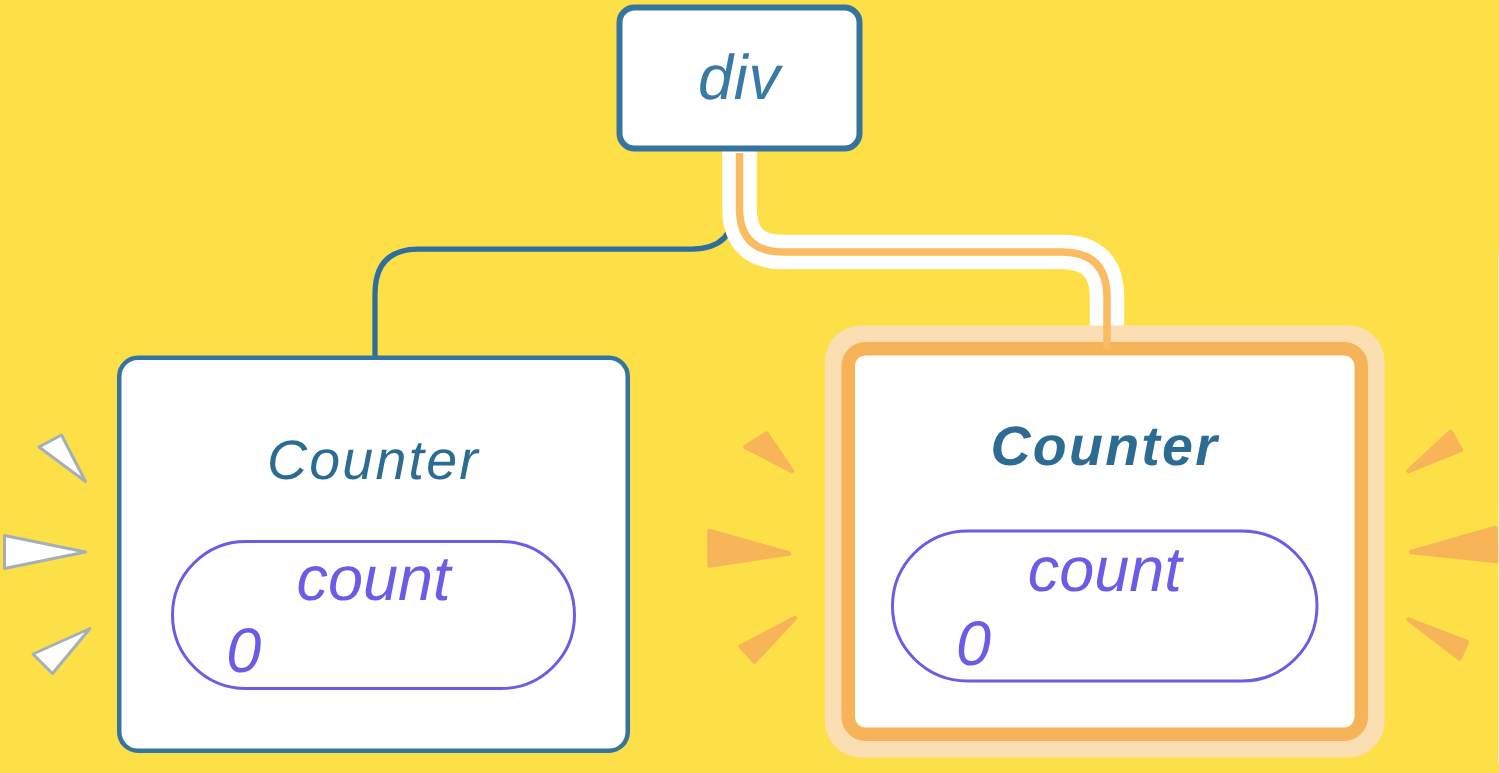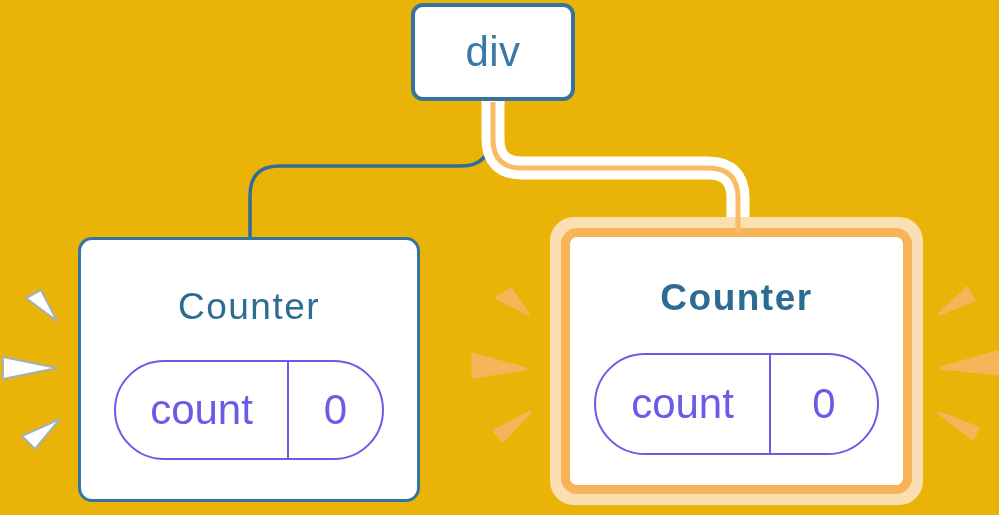--- a/index.html
+++ b/index.html
@@ -1,18 +1,18 @@
 <!DOCTYPE html>
 <html><head>
 <meta charset="utf-8">
 <style>
   html,body{margin:0;padding:0;background:#ffffff;}
   #stage{
     position:relative;width:999px;height:515px;overflow:hidden;
-    font-family:"Liberation Sans", sans-serif;background:#eab308;
+    font-family:"Liberation Sans", sans-serif;background:#fde047;font-style:italic;
   }
   svg.layer{position:absolute;left:0;top:0;pointer-events:none;}
   .layer-under{z-index:1;}
   .layer-over{z-index:3;}
 
   .node{
     position:absolute;z-index:2;background:#ffffff;box-sizing:border-box;
     display:flex;align-items:center;justify-content:center;
   }
   #div-node{
@@ -43,21 +43,21 @@
     padding-top:42px;
   }
   .card-title{
     color:#2D6C92;font-size:37px;line-height:38px;letter-spacing:1.5px;
     font-weight:500;
   }
   #right-card .card-title{font-weight:700;}
 
   .state-pill{
     box-sizing:border-box;border:2px solid #6B5CE7;border-radius:52px;
-    background:#ffffff;display:flex;align-items:stretch;overflow:hidden;
+    background:#ffffff;display:flex;align-items:stretch;overflow:hidden;flex-direction:column;
   }
   #left-card .state-pill{width:270px;height:100px;margin-top:34px;}
   #right-card .state-pill{width:285px;height:102px;margin-top:36px;}
   .pill-key{
     flex:1;display:flex;align-items:center;justify-content:center;
     color:#6B5CE7;font-size:42px;
   }
   .pill-divider{width:2px;background:#6B5CE7;}
   .pill-value{
     display:flex;align-items:center;justify-content:center;

